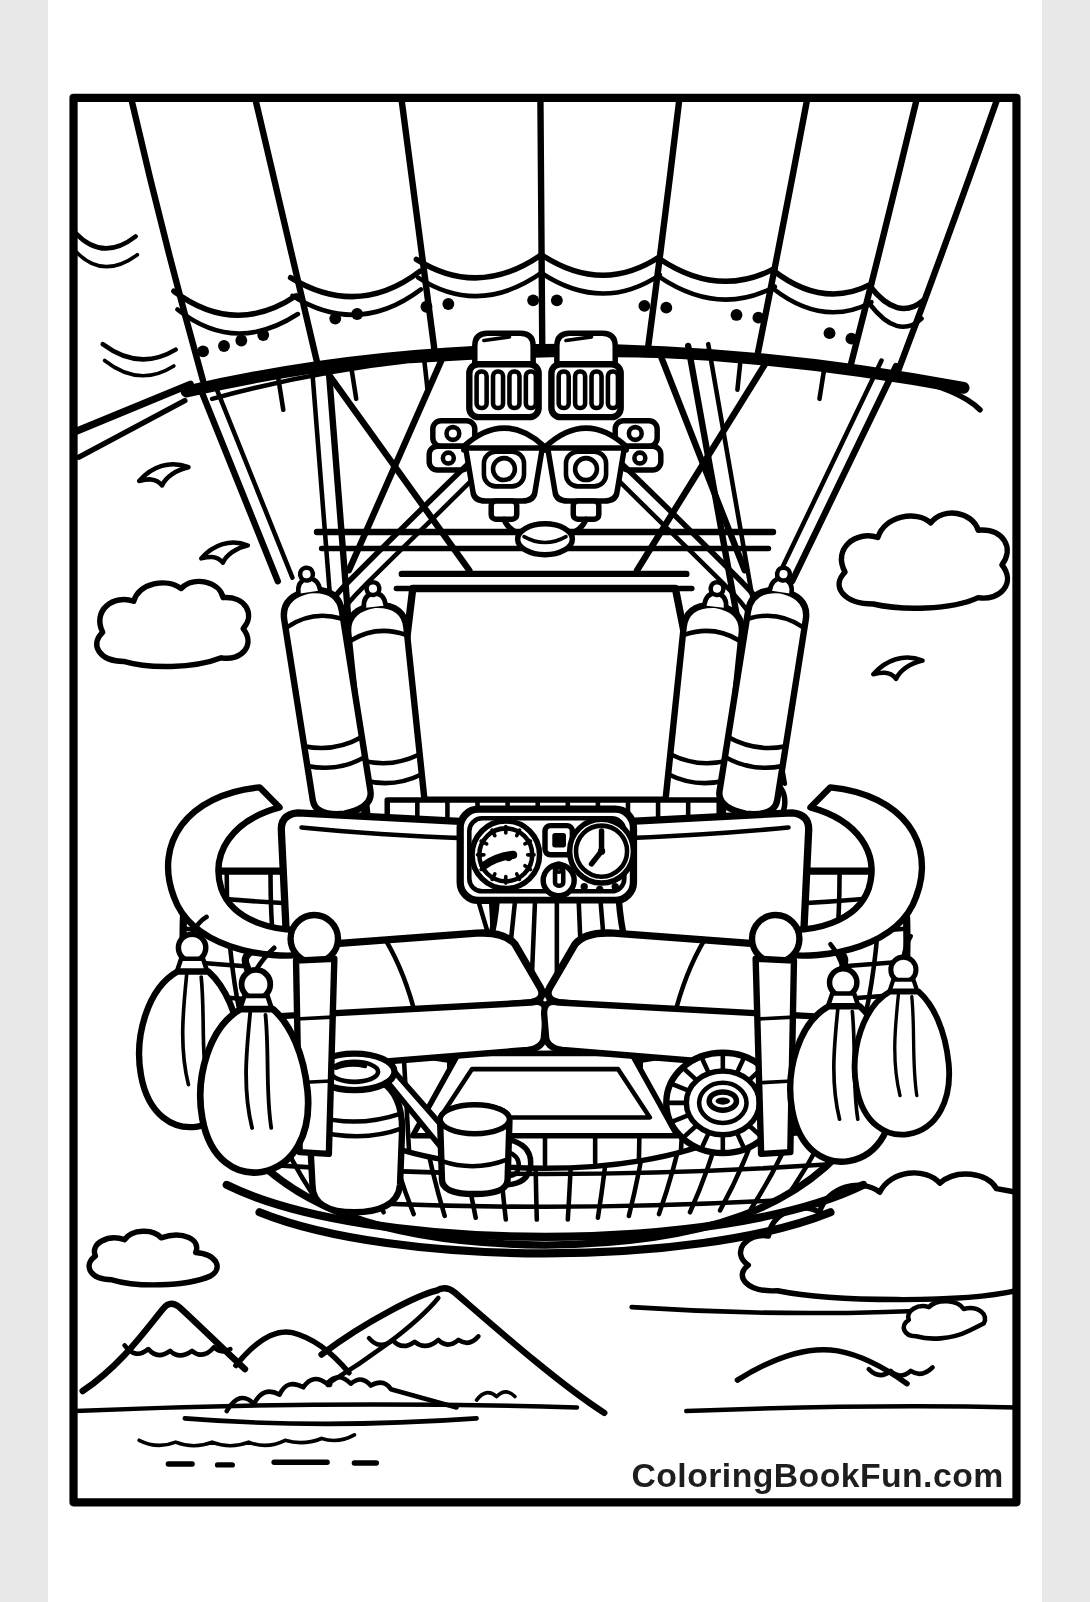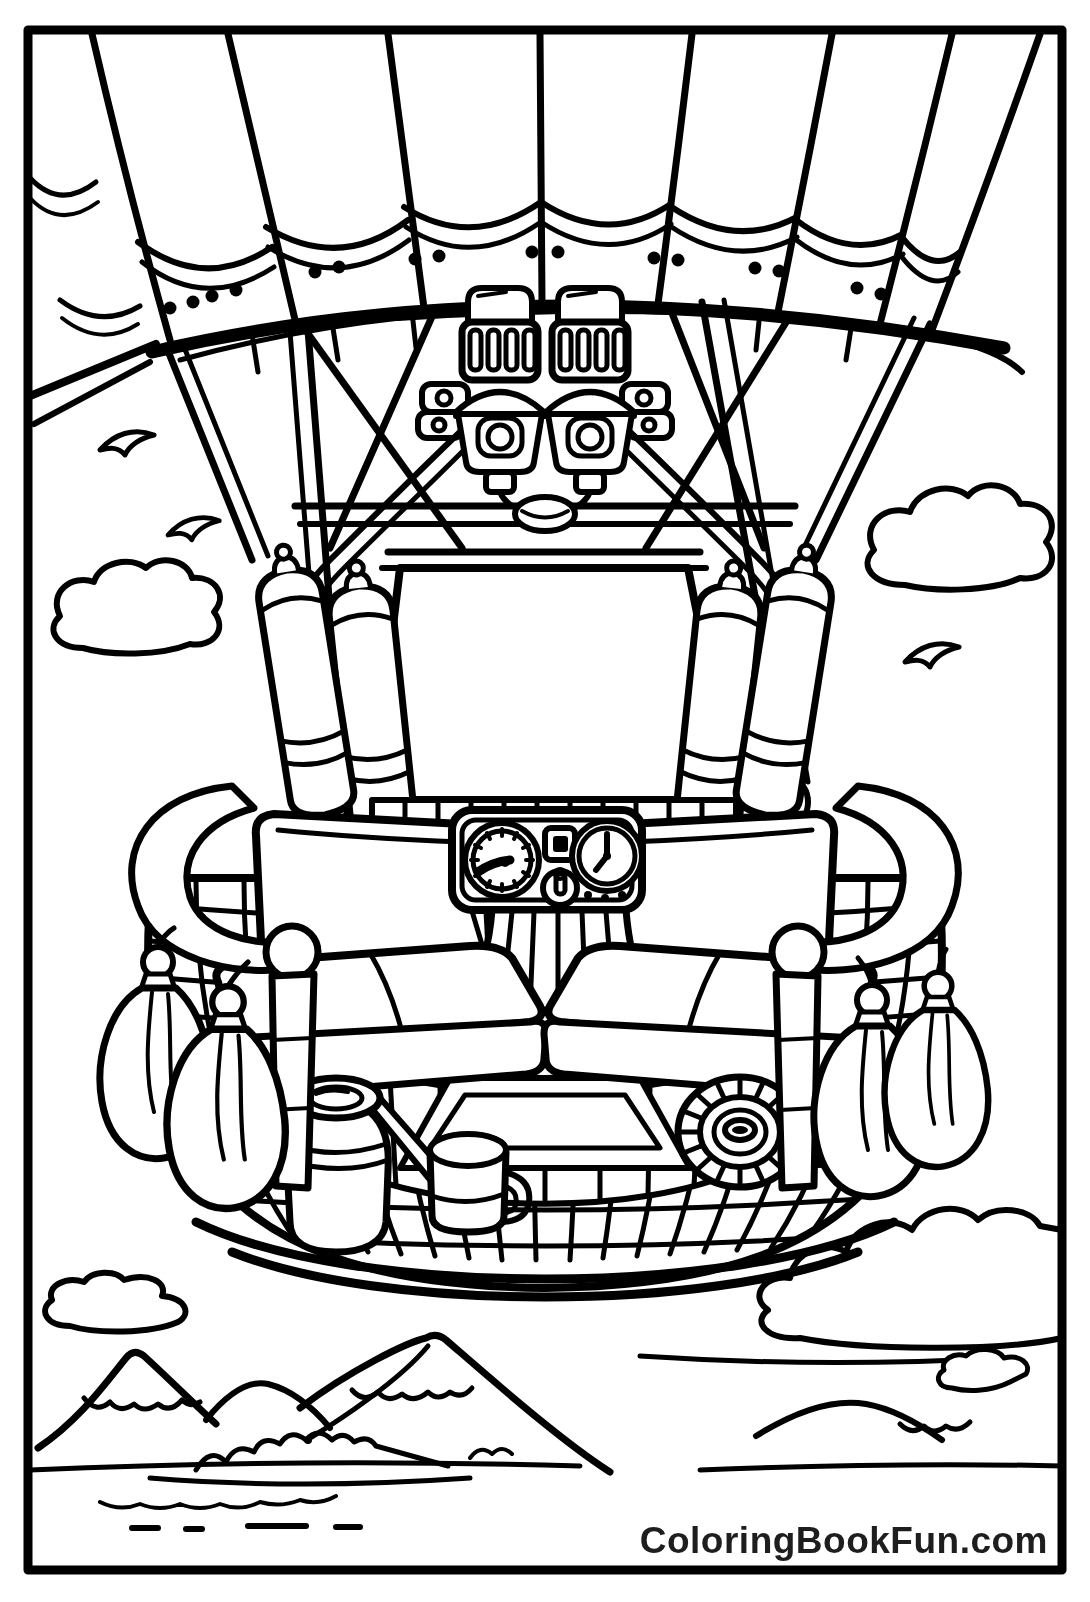--- a/index.html
+++ b/index.html
@@ -1,17 +1,17 @@
 <!DOCTYPE html>
 <html style="--line-color: #000000; --bg-color: #ffffff; --wm-color: #1e1e1e;"><head>
 <meta charset="utf-8">
 <title>Coloring Page</title>
 <style>
   html,body{margin:0;padding:0;background:#e8e8e8;}
-  .page{position:relative;width:1090px;height:1602px;margin:0 auto;background:var(--bg-color,#fff);overflow:hidden;}
+  .page{position:relative;width:994px;height:1602px;margin:0 auto;background:var(--bg-color,#fff);overflow:hidden;}
   svg{position:absolute;left:0;top:0;width:100%;height:100%;}
   svg *{stroke-linecap:round;stroke-linejoin:round;}
   .ln{fill:none;stroke:var(--line-color,#000);}
   .fw{fill:var(--bg-color,#fff);stroke:var(--line-color,#000);}
   .fb{fill:var(--line-color,#000);stroke:none;}
   .w4{stroke-width:4}.w5{stroke-width:5}.w6{stroke-width:6}.w7{stroke-width:7}
   .w8{stroke-width:8}.w9{stroke-width:9}.w13{stroke-width:13}
   .wm{fill:var(--wm-color,#1e1e1e);stroke:none;
       font-family:"Liberation Sans",sans-serif;font-weight:bold;
       font-size:37px;letter-spacing:.5px;text-anchor:end;}

